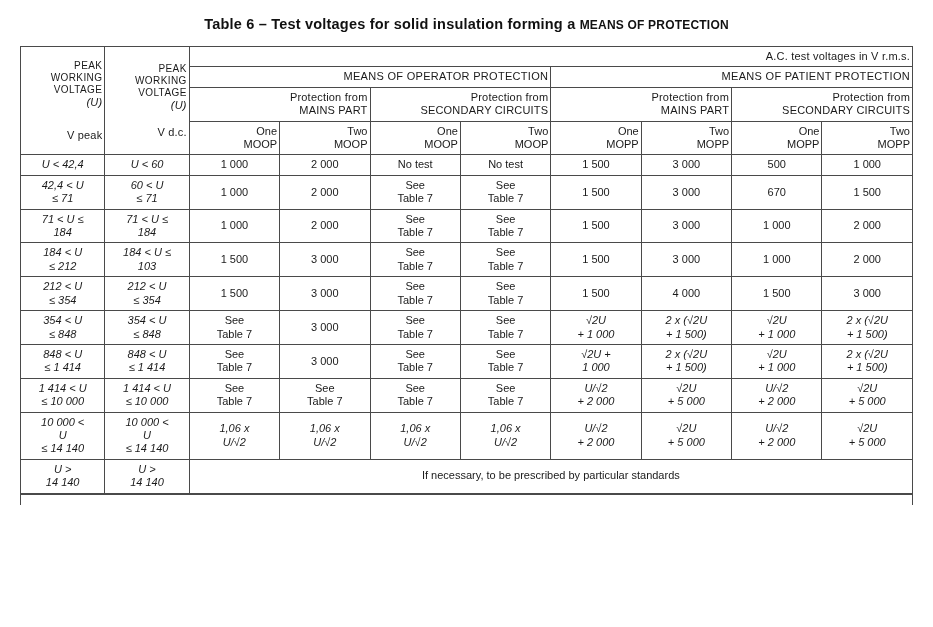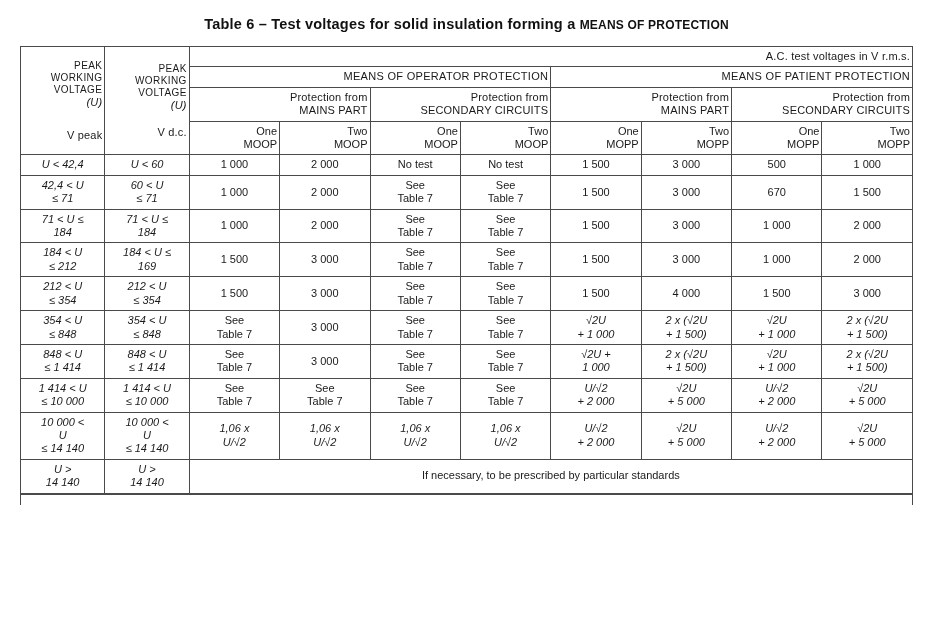--- a/index.html
+++ b/index.html
@@ -268,21 +268,21 @@
         <td class="rowcell">2 000</td>
       </tr>
 
       <tr>
         <td class="rowcell italic">
           <div>184 &lt; U</div>
           <div>≤ 212</div>
         </td>
         <td class="rowcell italic">
           <div>184 &lt; U ≤</div>
-          <div>169</div>
+          <div>103</div>
         </td>
         <td class="rowcell">1 500</td>
         <td class="rowcell">3 000</td>
         <td class="rowcell ml">See<br>Table 7</td>
         <td class="rowcell ml">See<br>Table 7</td>
         <td class="rowcell">1 500</td>
         <td class="rowcell">3 000</td>
         <td class="rowcell">1 000</td>
         <td class="rowcell">2 000</td>
       </tr>

